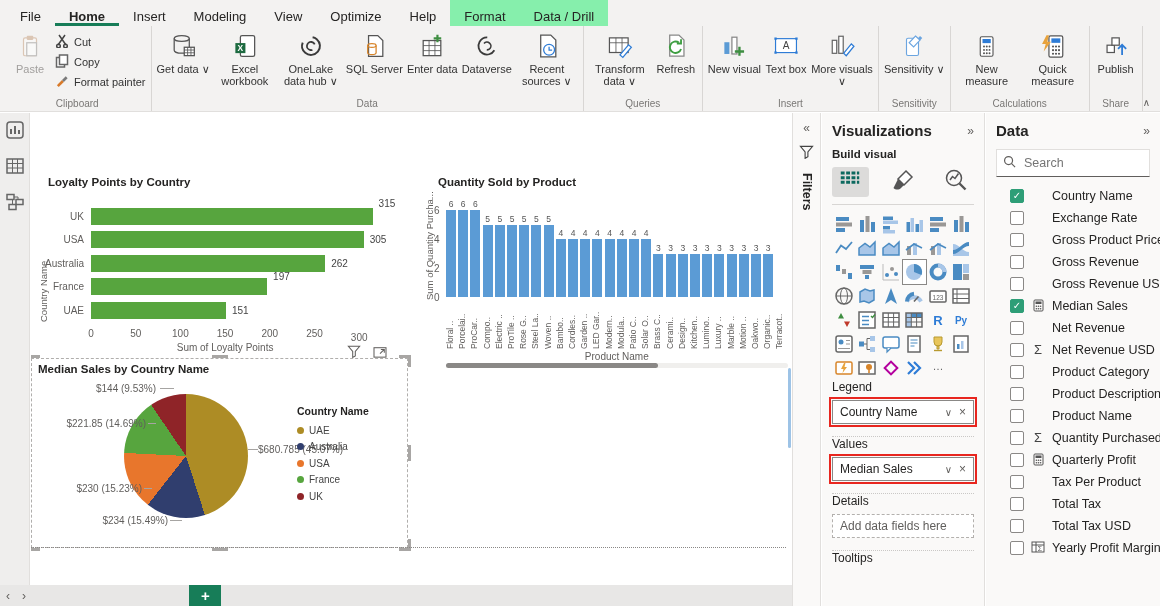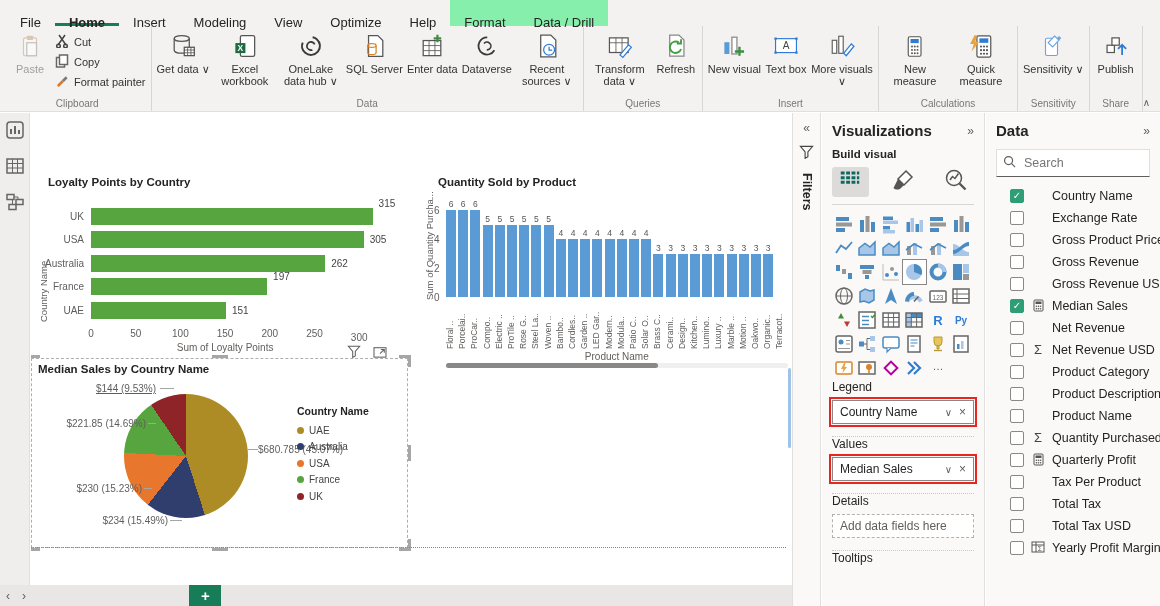--- a/index.html
+++ b/index.html
@@ -1,20 +1,20 @@
 <!DOCTYPE html>
 <html><head>
 <meta charset="utf-8">
 <style>
   html,body{margin:0;padding:0;background:#ddd;}
   #app{position:relative;width:1160px;height:606px;background:#fff;font-family:"Liberation Sans",sans-serif;overflow:hidden;}
   
   .ribbon{position:absolute;top:0;left:0;right:0;height:112px;background:#f3f2f1;border-bottom:1px solid #e1dfdd;box-sizing:border-box;}
   .tabrow{height:26px;display:flex;align-items:stretch;padding-left:6px;}
-  .rtab{padding:15px 14px 3px;font-size:13px;color:#252423;box-sizing:border-box;white-space:nowrap;}
+  .rtab{padding:9px 14px 3px;font-size:13px;color:#252423;box-sizing:border-box;white-space:nowrap;}
   .rtab.active{font-weight:bold;border-bottom:3px solid #177D58;}
   .rtab.contextual{background:#86efac;}
   .ribbon-body{display:flex;height:85px;padding-left:4px;align-items:stretch;}
   .rgroup{display:flex;flex-direction:column;border-right:1px solid #d8d6d4;padding:0 3px;}
   .rbuttons{flex:1;display:flex;align-items:flex-start;padding-top:3px;}
   .rgroup-label{font-size:10px;color:#797775;text-align:center;padding-bottom:2px;}
   .rbtn{display:flex;flex-direction:column;align-items:center;max-width:62px;min-width:42px;font-size:11px;color:#333;text-align:center;padding:2px 2px 0;cursor:default;}
   .rbtn .ricon{height:30px;display:flex;align-items:center;justify-content:center;}
   .rbtn .rlabel{line-height:12px;margin-top:2px;}
   .rbtn.disabled{color:#a19f9d;}
@@ -290,20 +290,35 @@
               <div class="rlabel">More visuals ∨</div>
             </div>
           </div>
           <div class="rgroup-label">Insert</div>
         </div>
         <div class="rgroup">
           <div class="rbuttons">
             <div class="rbtn">
               <div class="ricon">
                 <svg width="24" height="27" viewBox="0 0 32 32" fill="none" stroke-width="1.5">
+                  <rect x="6" y="5" width="16" height="23" rx="2" stroke="#6BA5E0" fill="#fff"></rect>
+                  <path d="M18 2 l6 5.5 -8.5 9 -6 -5.5 z" fill="#fff" stroke="#6BA5E0"></path>
+                  <path d="M24 2 l3 2.8 -3 3.2 -3 -2.8 z" fill="#6BA5E0" stroke="none"></path>
+                </svg>
+              </div>
+              <div class="rlabel">Sensitivity ∨</div>
+            </div>
+          </div>
+          <div class="rgroup-label">Sensitivity</div>
+        </div>
+        <div class="rgroup">
+          <div class="rbuttons">
+            <div class="rbtn">
+              <div class="ricon">
+                <svg width="24" height="27" viewBox="0 0 32 32" fill="none" stroke-width="1.5">
                   <rect x="7" y="3" width="17" height="26" rx="2" stroke="#555" fill="#fff"></rect>
                   <rect x="10" y="6" width="11" height="5.5" fill="#2E7CD6" stroke="none"></rect>
                   <g fill="#555" stroke="none">
                     <circle cx="12" cy="16" r="1.3"></circle>
                     <circle cx="15.7" cy="16" r="1.3"></circle>
                     <circle cx="19.4" cy="16" r="1.3"></circle>
                     <circle cx="12" cy="20.5" r="1.3"></circle>
                     <circle cx="15.7" cy="20.5" r="1.3"></circle>
                     <circle cx="19.4" cy="20.5" r="1.3"></circle>
                     <circle cx="12" cy="25" r="1.3"></circle>
@@ -330,35 +345,20 @@
                     <circle cx="19.7" cy="25" r="1.3"></circle>
                     <circle cx="23.4" cy="25" r="1.3"></circle>
                   </g>
                   <path d="M8 2 L2.5 13 h4.5 L4.5 22 L13.5 10 H9 L11 2 z" fill="#E8A33D" stroke="none"></path>
                 </svg>
               </div>
               <div class="rlabel">Quick measure</div>
             </div>
           </div>
           <div class="rgroup-label">Calculations</div>
-        </div>
-        <div class="rgroup">
-          <div class="rbuttons">
-            <div class="rbtn">
-              <div class="ricon">
-                <svg width="24" height="27" viewBox="0 0 32 32" fill="none" stroke-width="1.5">
-                  <rect x="6" y="5" width="16" height="23" rx="2" stroke="#6BA5E0" fill="#fff"></rect>
-                  <path d="M18 2 l6 5.5 -8.5 9 -6 -5.5 z" fill="#fff" stroke="#6BA5E0"></path>
-                  <path d="M24 2 l3 2.8 -3 3.2 -3 -2.8 z" fill="#6BA5E0" stroke="none"></path>
-                </svg>
-              </div>
-              <div class="rlabel">Sensitivity ∨</div>
-            </div>
-          </div>
-          <div class="rgroup-label">Sensitivity</div>
         </div>
         <div class="rgroup">
           <div class="rbuttons">
             <div class="rbtn">
               <div class="ricon">
                 <svg width="26" height="26" viewBox="0 0 32 32" fill="none" stroke-width="1.5">
                   <rect x="5" y="15" width="9" height="9" stroke="#555" fill="#fff"></rect>
                   <rect x="11" y="6" width="9" height="9" stroke="#555" fill="#fff"></rect>
                   <path d="M23.5 27 V15 M18.5 19.5 L23.5 14.5 l5 5" stroke="#2E7CD6" stroke-width="2.2"></path>
                 </svg>
@@ -531,21 +531,21 @@
       <div>
           <div class="pie" style="background: conic-gradient(rgb(173, 140, 37) 0deg, rgb(173, 140, 37) 162.252deg, rgb(48, 62, 110) 162.252deg, rgb(48, 62, 110) 218.016deg, rgb(232, 118, 44) 218.016deg, rgb(232, 118, 44) 272.844deg, rgb(87, 165, 62) 272.844deg, rgb(87, 165, 62) 325.728deg, rgb(143, 36, 40) 325.728deg, rgb(143, 36, 40) 360.036deg);"></div>
           <div class="plabel" style="left: 226px; top: 85px;">$680.785 (45.07%)</div>
           <div class="pline" style="left: 216px; top: 90px; width: 10px;"></div>
           <div class="plabel" style="left: 36px; top: 156px; width: 100px; text-align: right;">$234 (15.49%)</div>
           <div class="pline" style="left: 138px; top: 161px; width: 12px;"></div>
           <div class="plabel" style="left: 4px; top: 124px; width: 106px; text-align: right;">$230 (15.23%)</div>
           <div class="pline" style="left: 112px; top: 129px; width: 8px;"></div>
           <div class="plabel" style="left: 2px; top: 59px; width: 112px; text-align: right;">$221.85 (14.69%)</div>
           <div class="pline" style="left: 116px; top: 64px; width: 8px;"></div>
-          <div class="plabel" style="left: 20px; top: 24px; width: 104px; text-align: right; text-decoration: underline;">$144 (9.53%)</div>
+          <div class="plabel" style="left: 20px; top: 24px; width: 104px; text-align: right;">$144 (9.53%)</div>
           <div class="pline" style="left: 128px; top: 29px; width: 14px;"></div>
           <div class="legend">
             <div class="legend-title">Country Name</div>
             <div class="litem">
               <span class="ldot" style="background: rgb(173, 140, 37);"></span>
               <span>UAE</span>
             </div>
             <div class="litem">
               <span class="ldot" style="background: rgb(48, 62, 110);"></span>
               <span>Australia</span>

